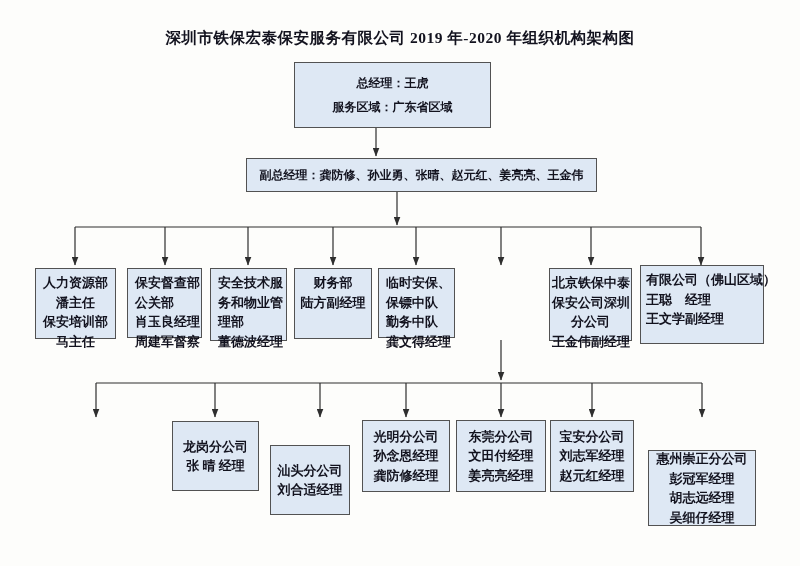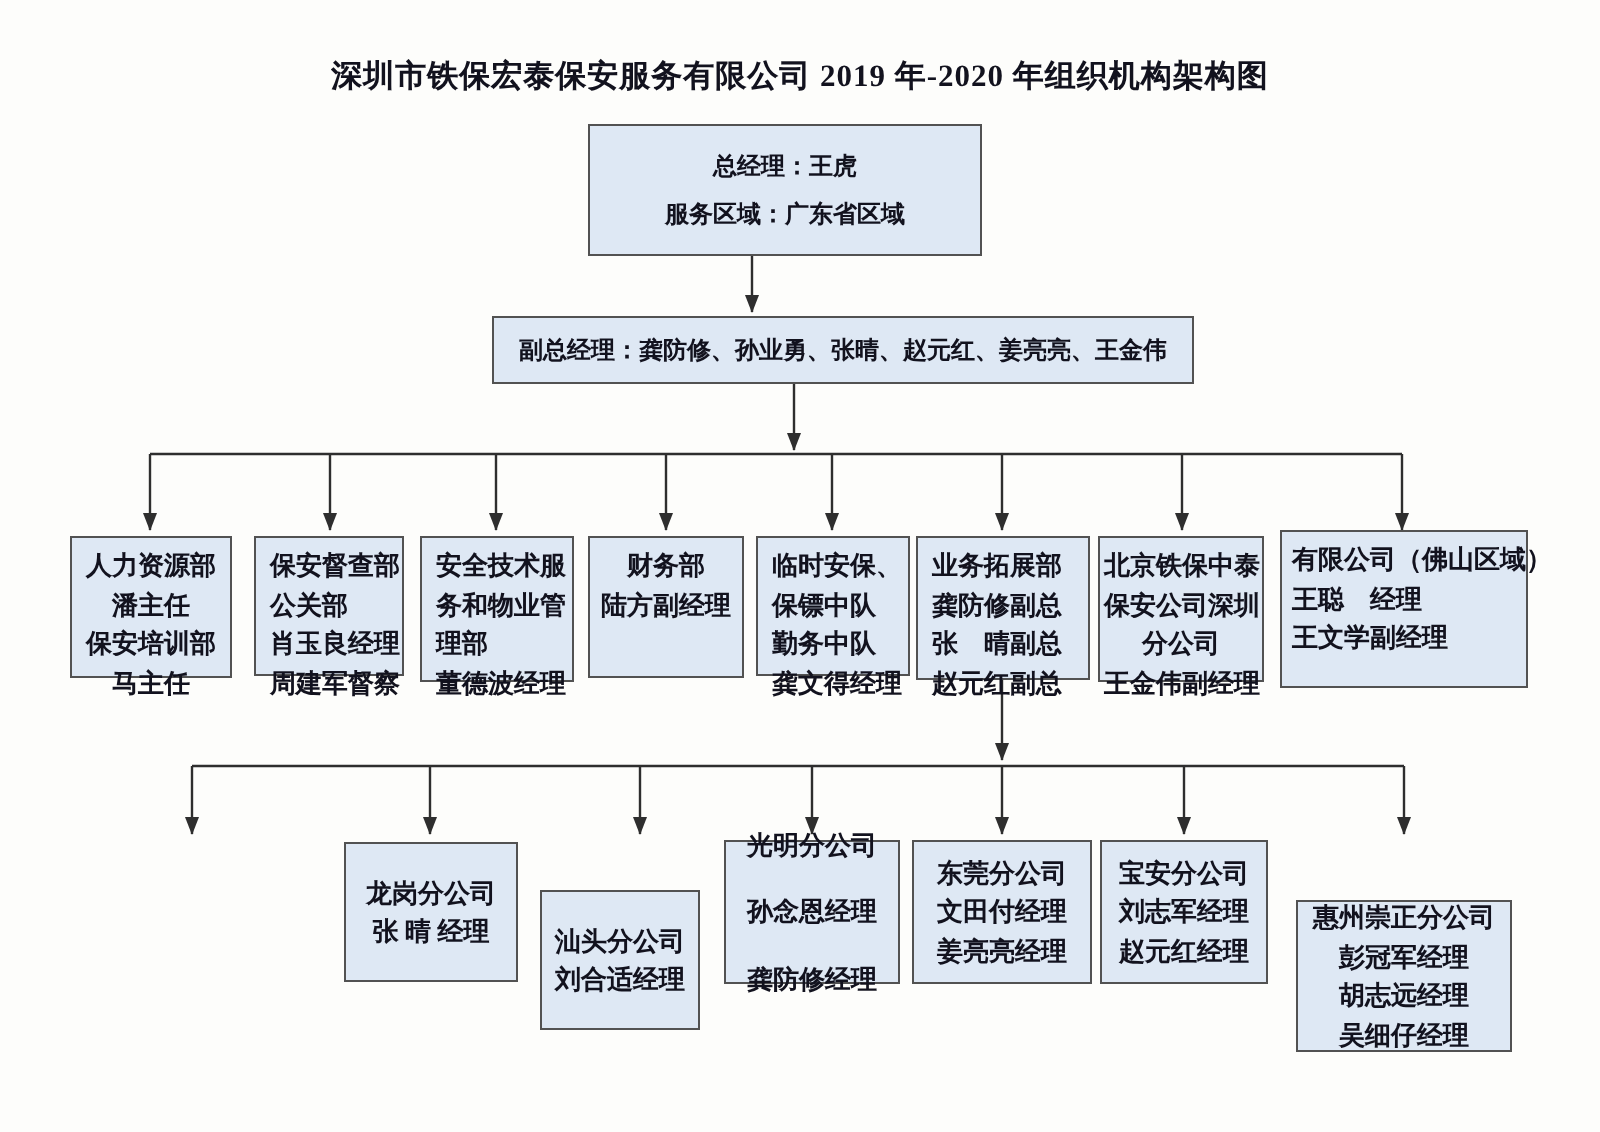--- a/index.html
+++ b/index.html
@@ -112,47 +112,41 @@
   <div class="box t-center" style="left:294px;top:268px;width:78px;height:71px;">
       <div class="ln">财务部</div>
       <div class="ln">陆方副经理</div>
     </div>
   <div class="box t-left" style="left:378px;top:268px;width:77px;height:70px;">
       <div class="ln">临时安保、</div>
       <div class="ln">保镖中队</div>
       <div class="ln">勤务中队</div>
       <div class="ln">龚文得经理</div>
     </div>
-  <div class="box t-left" style="left:458px;top:268px;width:87px;height:72px;">
-      <div class="ln">业务拓展部</div>
-      <div class="ln">龚防修副总</div>
-      <div class="ln">张　晴副总</div>
-      <div class="ln">赵元红副总</div>
-    </div>
   <div class="box t-center" style="left:549px;top:268px;width:83px;height:73px;">
       <div class="ln">北京铁保中泰</div>
       <div class="ln">保安公司深圳</div>
       <div class="ln">分公司</div>
       <div class="ln">王金伟副经理</div>
     </div>
   <div class="box t-left pad-tight" style="left:640px;top:265px;width:124px;height:79px;">
       <div class="ln">有限公司（佛山区域）</div>
       <div class="ln">王聪　经理</div>
       <div class="ln">王文学副经理</div>
     </div>
 
   <div class="box t-center v-center" style="left:172px;top:421px;width:87px;height:70px;">
       <div class="ln">龙岗分公司</div>
       <div class="ln">张 晴 经理</div>
     </div>
   <div class="box t-center v-center" style="left:270px;top:421px;width:80px;height:70px;margin-top:24px;">
       <div class="ln">汕头分公司</div>
       <div class="ln">刘合适经理</div>
     </div>
-  <div class="box t-center v-center" style="left:362px;top:420px;width:88px;height:72px;gap:14px;">
+  <div class="box t-center v-center" style="left:362px;top:420px;width:88px;height:72px;">
       <div class="ln">光明分公司</div>
       <div class="ln">孙念恩经理</div>
       <div class="ln">龚防修经理</div>
     </div>
   <div class="box t-center v-center" style="left:456px;top:420px;width:90px;height:72px;">
       <div class="ln">东莞分公司</div>
       <div class="ln">文田付经理</div>
       <div class="ln">姜亮亮经理</div>
     </div>
   <div class="box t-center v-center" style="left:550px;top:420px;width:84px;height:72px;">

